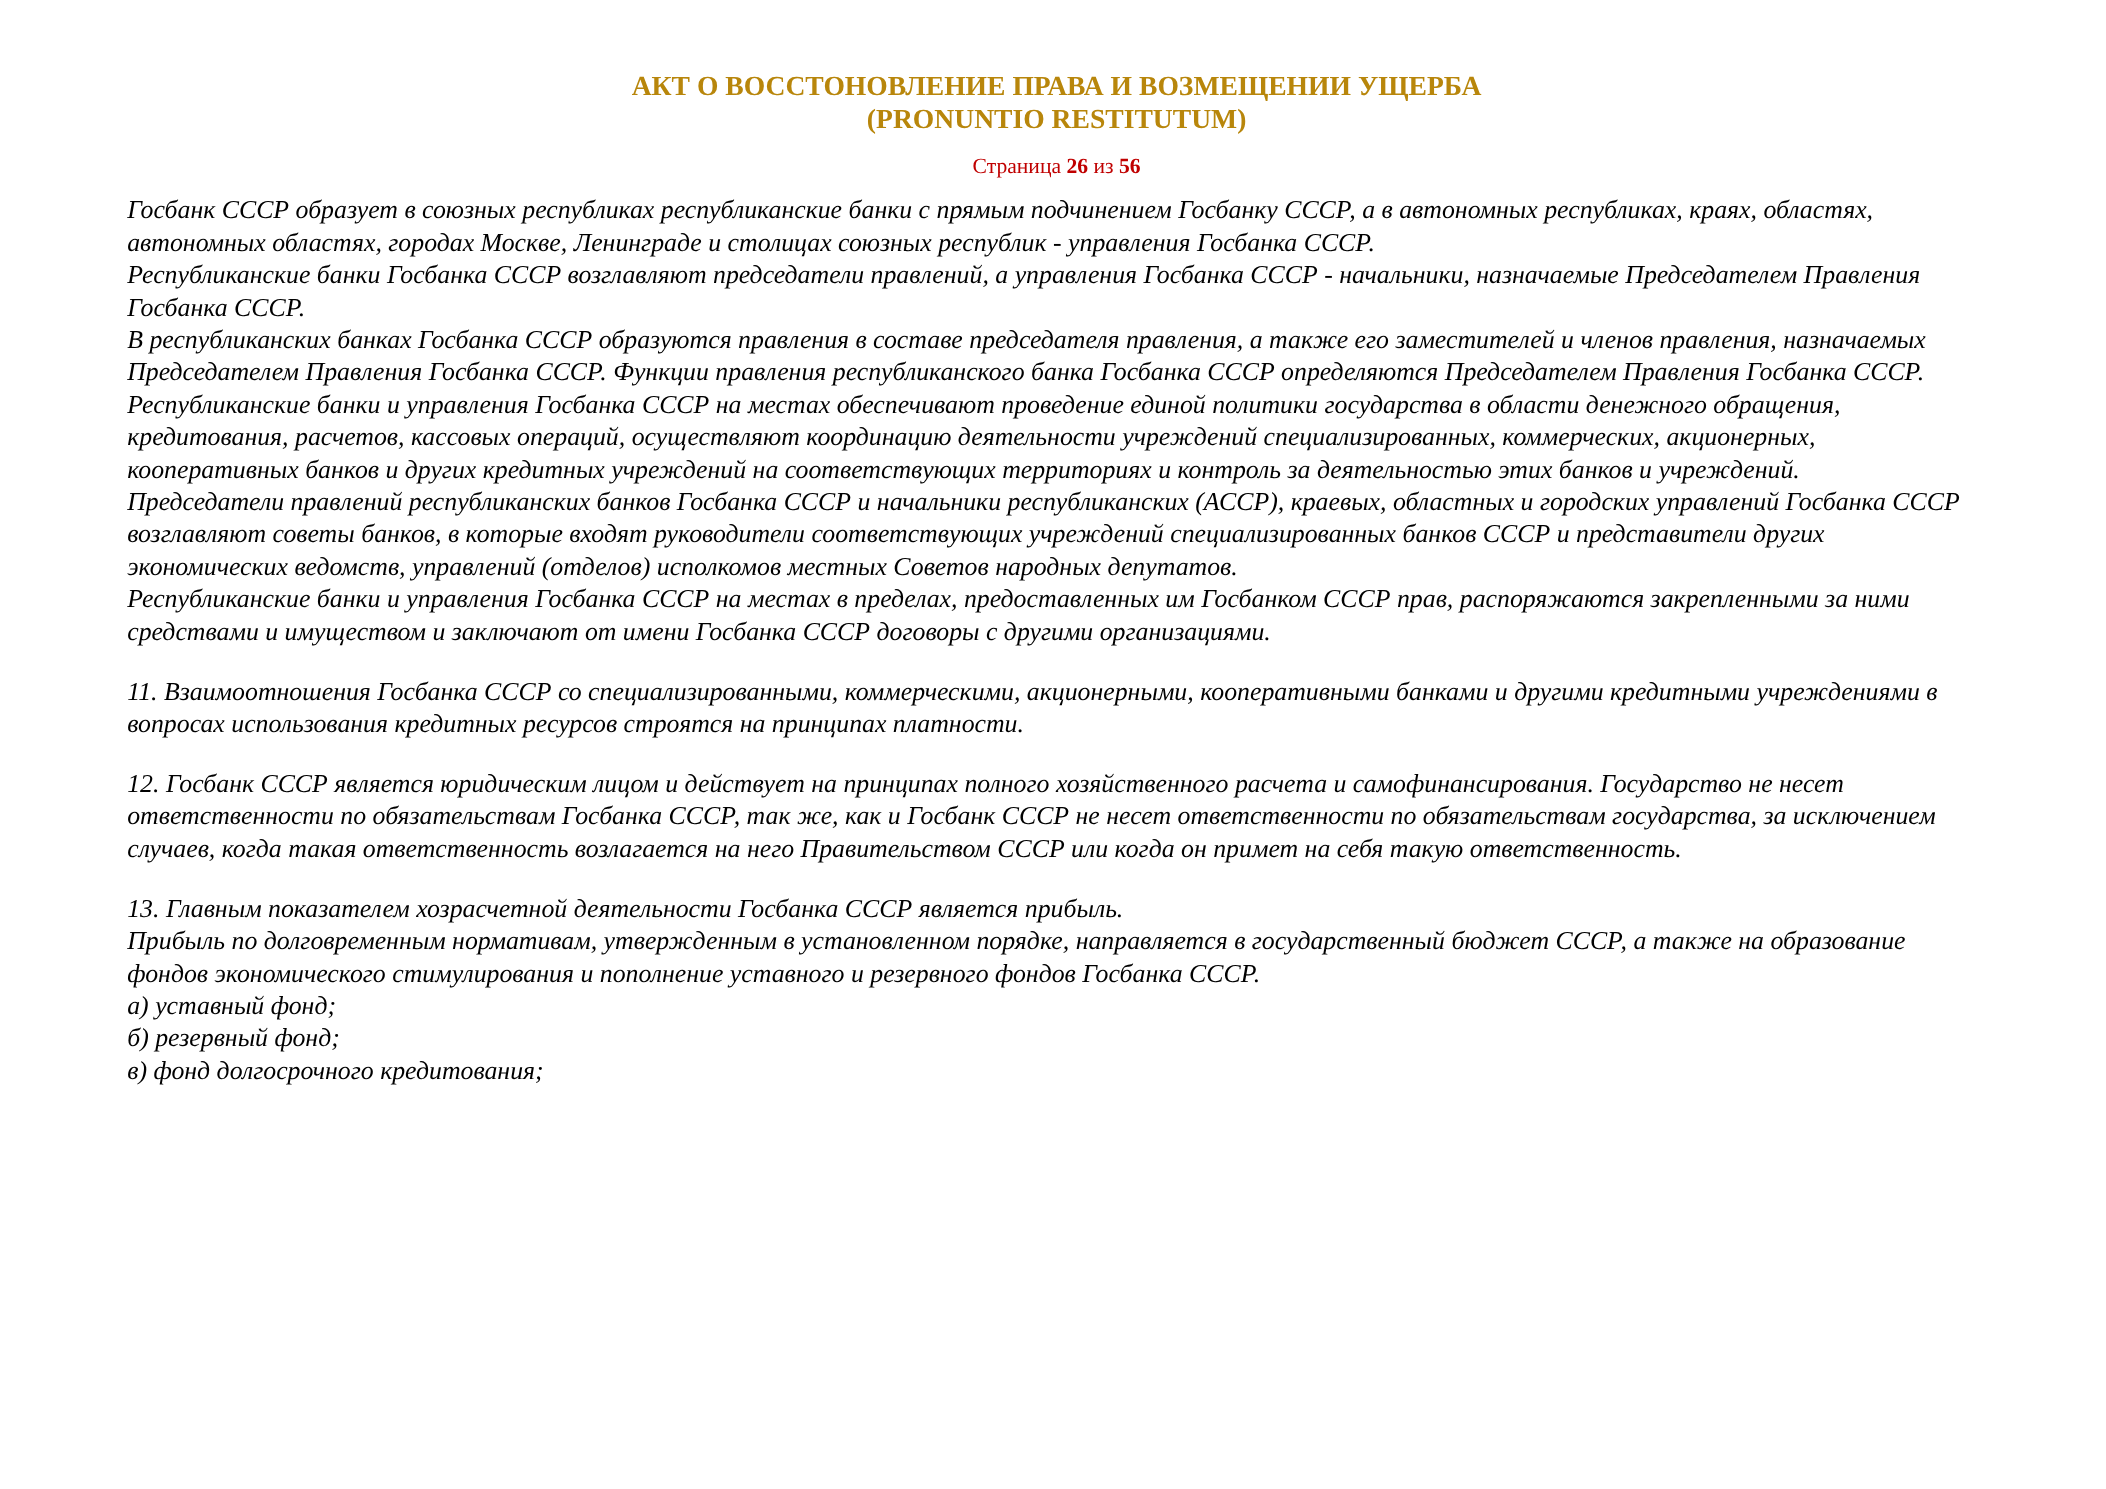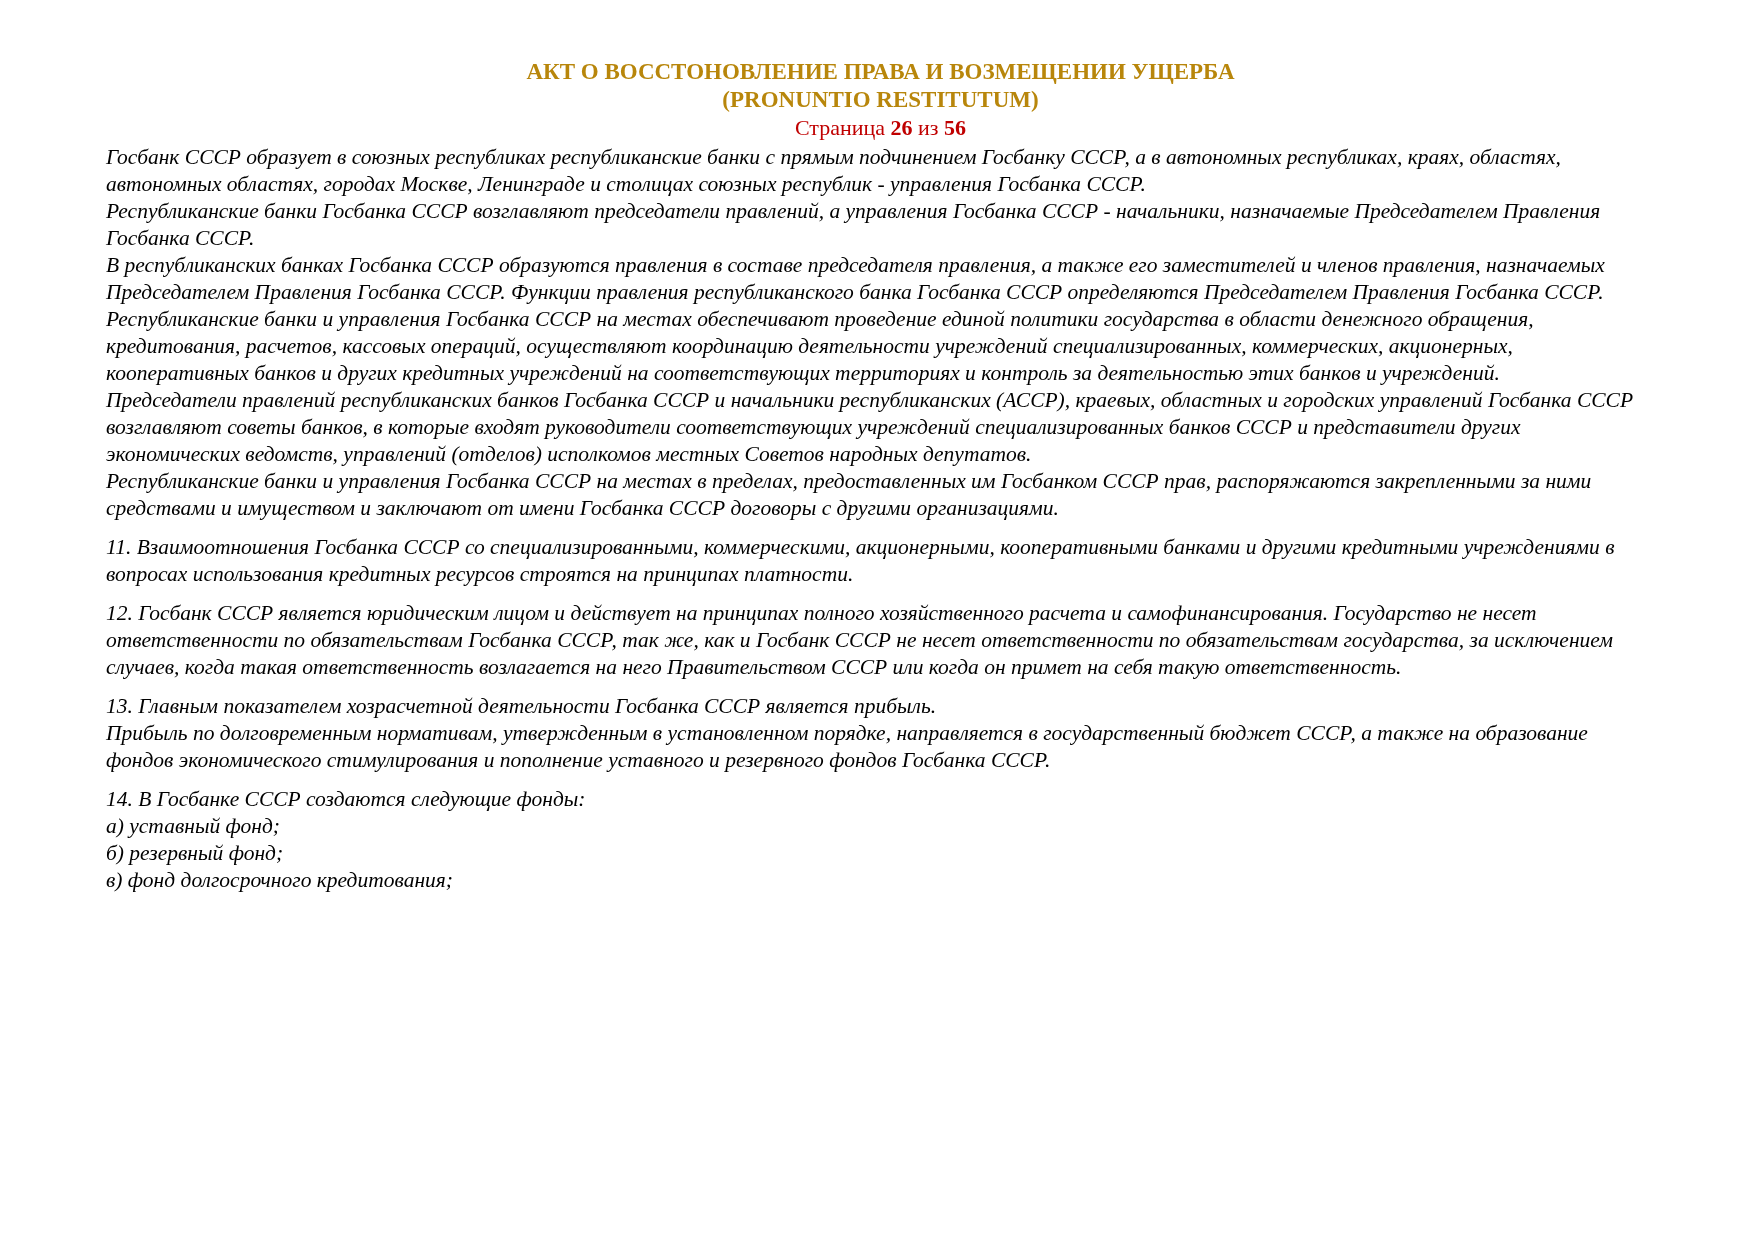--- a/index.html
+++ b/index.html
@@ -25,39 +25,39 @@
   }
   .title-line {
     color: #B8860B;
     font-weight: bold;
     font-size: 23px;
     line-height: 28px;
     margin: 0;
   }
   .pagination {
     color: #C00000;
-    font-size: 22px;
+    font-size: 18px;
     line-height: 28px;
-    margin: 0;
+    margin: 10px;
   }
   .pagination .num {
     font-weight: bold;
   }
   .doc-body {
     margin-top: 2px;
   }
   .doc-body p {
     margin: 0;
     font-size: 21.5px;
     line-height: 27px;
     text-align: left;
     font-style: italic;
   }
   .doc-body p.gap-before {
-    margin-top: 12px;
+    margin-top: 23px;
   }
 </style>
 </head>
 <body>
 
 <div class="page">
 
   <div class="doc-header">
     <div class="title-line">АКТ О ВОССТОНОВЛЕНИЕ ПРАВА И ВОЗМЕЩЕНИИ УЩЕРБА</div>
     <div class="title-line">(PRONUNTIO RESTITUTUM)</div>
@@ -73,19 +73,18 @@
     <p>Госбанк СССР образует в союзных республиках республиканские банки с прямым подчинением Госбанку СССР, а в автономных республиках, краях, областях, автономных областях, городах Москве, Ленинграде и столицах союзных республик - управления Госбанка СССР.</p>
     <p>Республиканские банки Госбанка СССР возглавляют председатели правлений, а управления Госбанка СССР - начальники, назначаемые Председателем Правления Госбанка СССР.</p>
     <p>В республиканских банках Госбанка СССР образуются правления в составе председателя правления, а также его заместителей и членов правления, назначаемых Председателем Правления Госбанка СССР. Функции правления республиканского банка Госбанка СССР определяются Председателем Правления Госбанка СССР.</p>
     <p>Республиканские банки и управления Госбанка СССР на местах обеспечивают проведение единой политики государства в области денежного обращения, кредитования, расчетов, кассовых операций, осуществляют координацию деятельности учреждений специализированных, коммерческих, акционерных, кооперативных банков и других кредитных учреждений на соответствующих территориях и контроль за деятельностью этих банков и учреждений.</p>
     <p>Председатели правлений республиканских банков Госбанка СССР и начальники республиканских (АССР), краевых, областных и городских управлений Госбанка СССР возглавляют советы банков, в которые входят руководители соответствующих учреждений специализированных банков СССР и представители других экономических ведомств, управлений (отделов) исполкомов местных Советов народных депутатов.</p>
     <p>Республиканские банки и управления Госбанка СССР на местах в пределах, предоставленных им Госбанком СССР прав, распоряжаются закрепленными за ними средствами и имуществом и заключают от имени Госбанка СССР договоры с другими организациями.</p>
     <p class="gap-before">11. Взаимоотношения Госбанка СССР со специализированными, коммерческими, акционерными, кооперативными банками и другими кредитными учреждениями в вопросах использования кредитных ресурсов строятся на принципах платности.</p>
     <p class="gap-before">12. Госбанк СССР является юридическим лицом и действует на принципах полного хозяйственного расчета и самофинансирования. Государство не несет ответственности по обязательствам Госбанка СССР, так же, как и Госбанк СССР не несет ответственности по обязательствам государства, за исключением случаев, когда такая ответственность возлагается на него Правительством СССР или когда он примет на себя такую ответственность.</p>
     <p class="gap-before">13. Главным показателем хозрасчетной деятельности Госбанка СССР является прибыль.</p>
     <p>Прибыль по долговременным нормативам, утвержденным в установленном порядке, направляется в государственный бюджет СССР, а также на образование фондов экономического стимулирования и пополнение уставного и резервного фондов Госбанка СССР.</p>
-    <p class="gap-before">14. В Госбанке СССР создаются следующие фонды:</p>
     <p>а) уставный фонд;</p>
     <p>б) резервный фонд;</p>
     <p>в) фонд долгосрочного кредитования;</p>
   </div>
 
 </div>
 
 </body></html>

